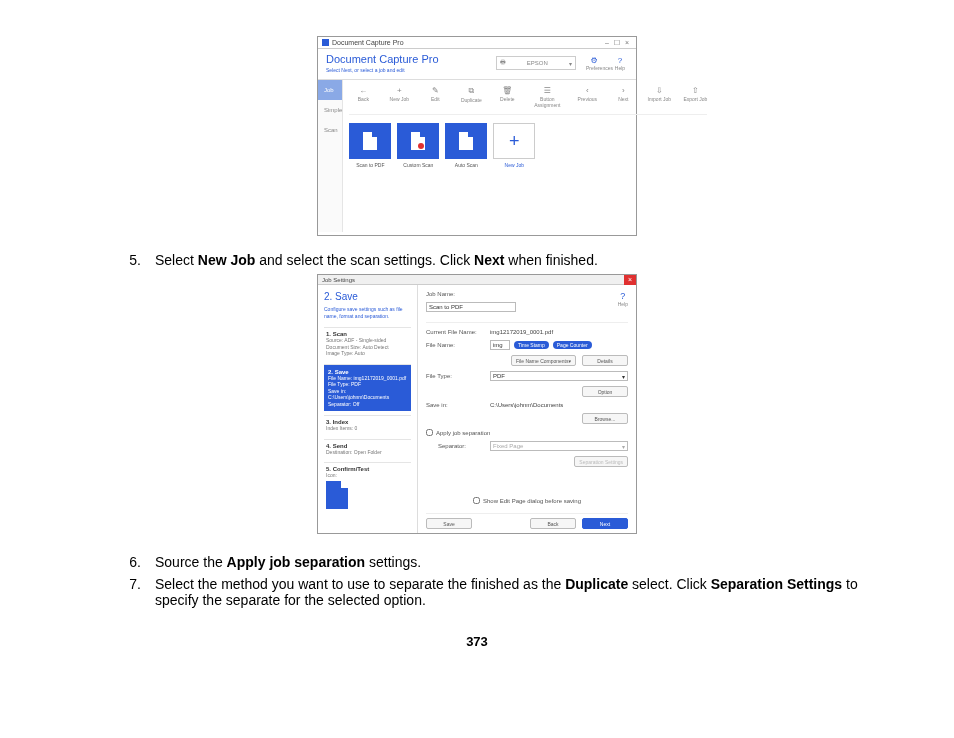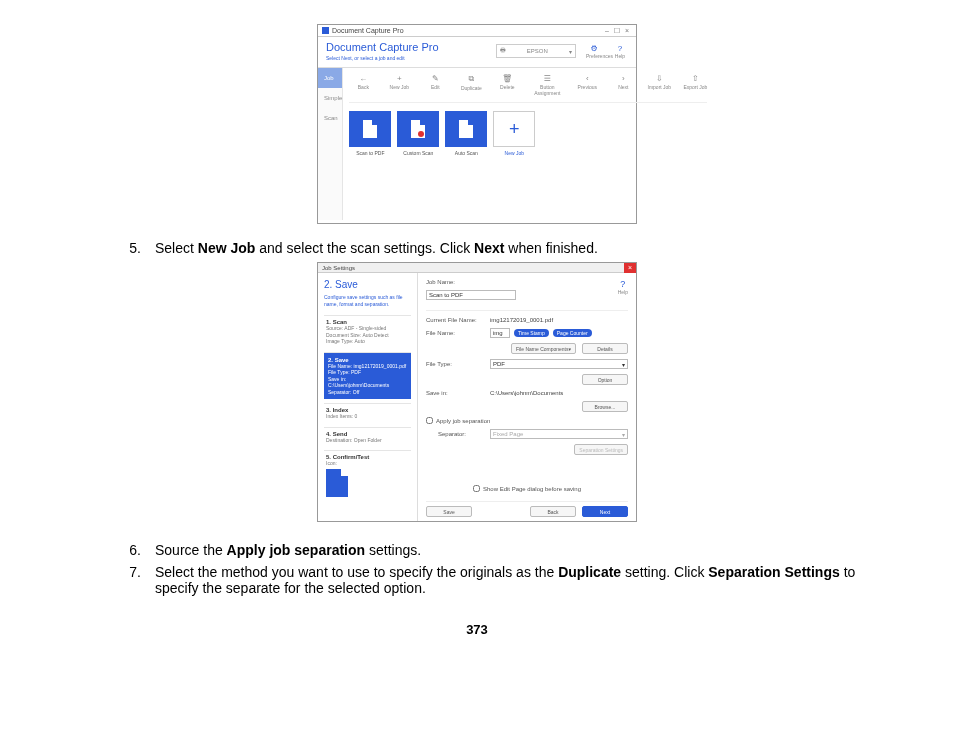--- a/index.html
+++ b/index.html
@@ -6,21 +6,21 @@
   body {
     width: 954px;
     height: 738px;
     background: #fff;
     font-family: Arial, sans-serif;
     font-size: 14px;
     color: #000;
     padding: 20px 60px;
     position: relative;
   }
-  .page { max-width: 780px; margin: 4px auto; }
+  .page { max-width: 780px; margin: 16px auto; }
 
   
   .shot {
     border: 1px solid #999;
     background: #fff;
     margin: 0 auto 16px auto;
   }
   .shot1 {
     width: 320px;
     height: 200px;
@@ -381,20 +381,20 @@
 <ol class="steps" style="margin-top:20px">
   <li>
     <span class="num">6.</span>
     <div class="body">
       <span>Source the</span> <b>Apply job separation</b> <span>settings.</span>
     </div>
   </li>
   <li>
     <span class="num">7.</span>
     <div class="body">
-      <span>Select the method you want to use to specify the originals as the</span> <b>Duplicate</b> <span>setting. Click</span> <b>Separation Settings</b> <span>to specify the separate for the selected option.</span>
+      <span>Select the method you want to use to separate the finished as the</span> <b>Duplicate</b> <span>select. Click</span> <b>Separation Settings</b> <span>to specify the separate for the selected option.</span>
     </div>
   </li>
 </ol>
 
 <div class="pagenum">373</div>
 
 </div>
 
 </body></html>

